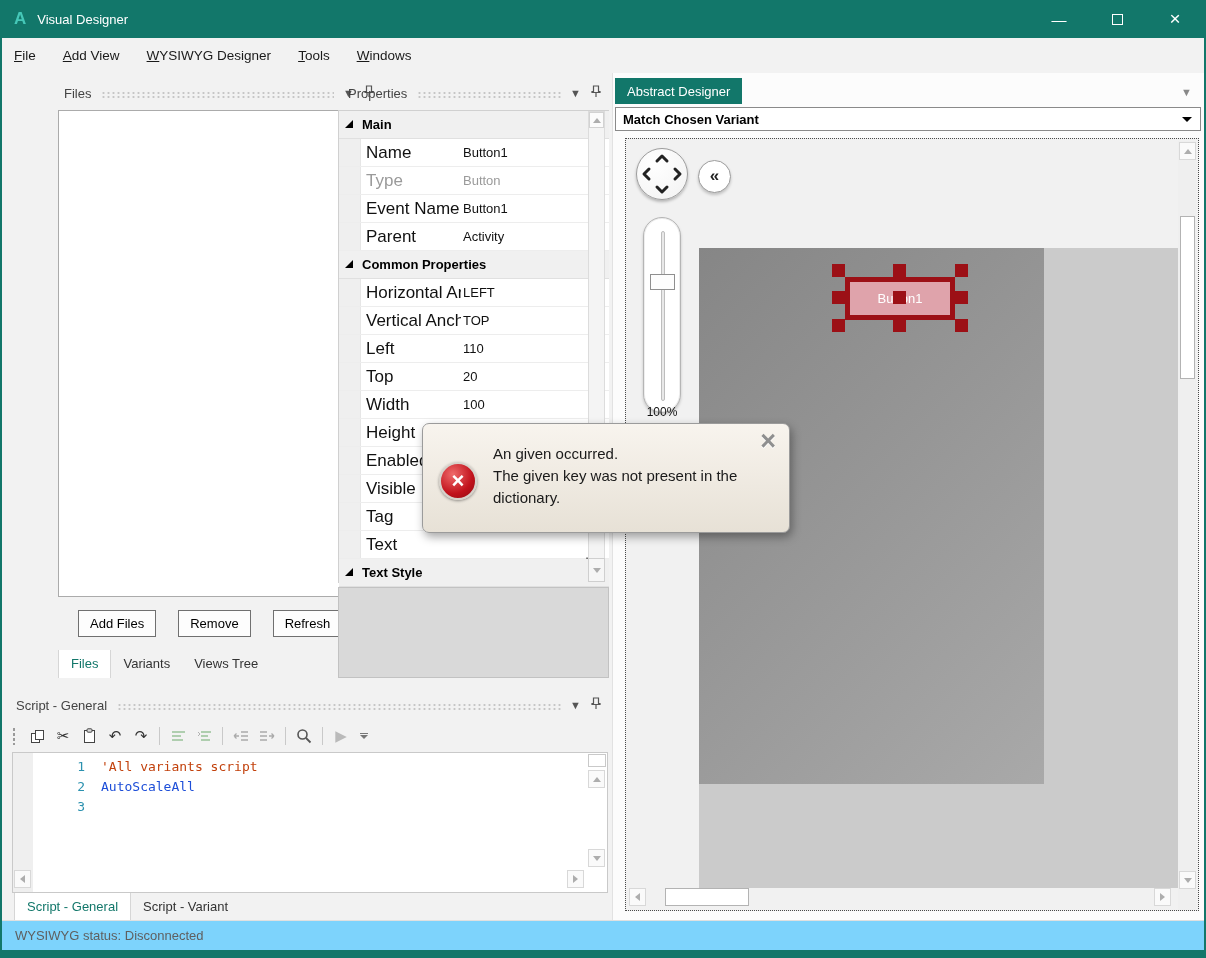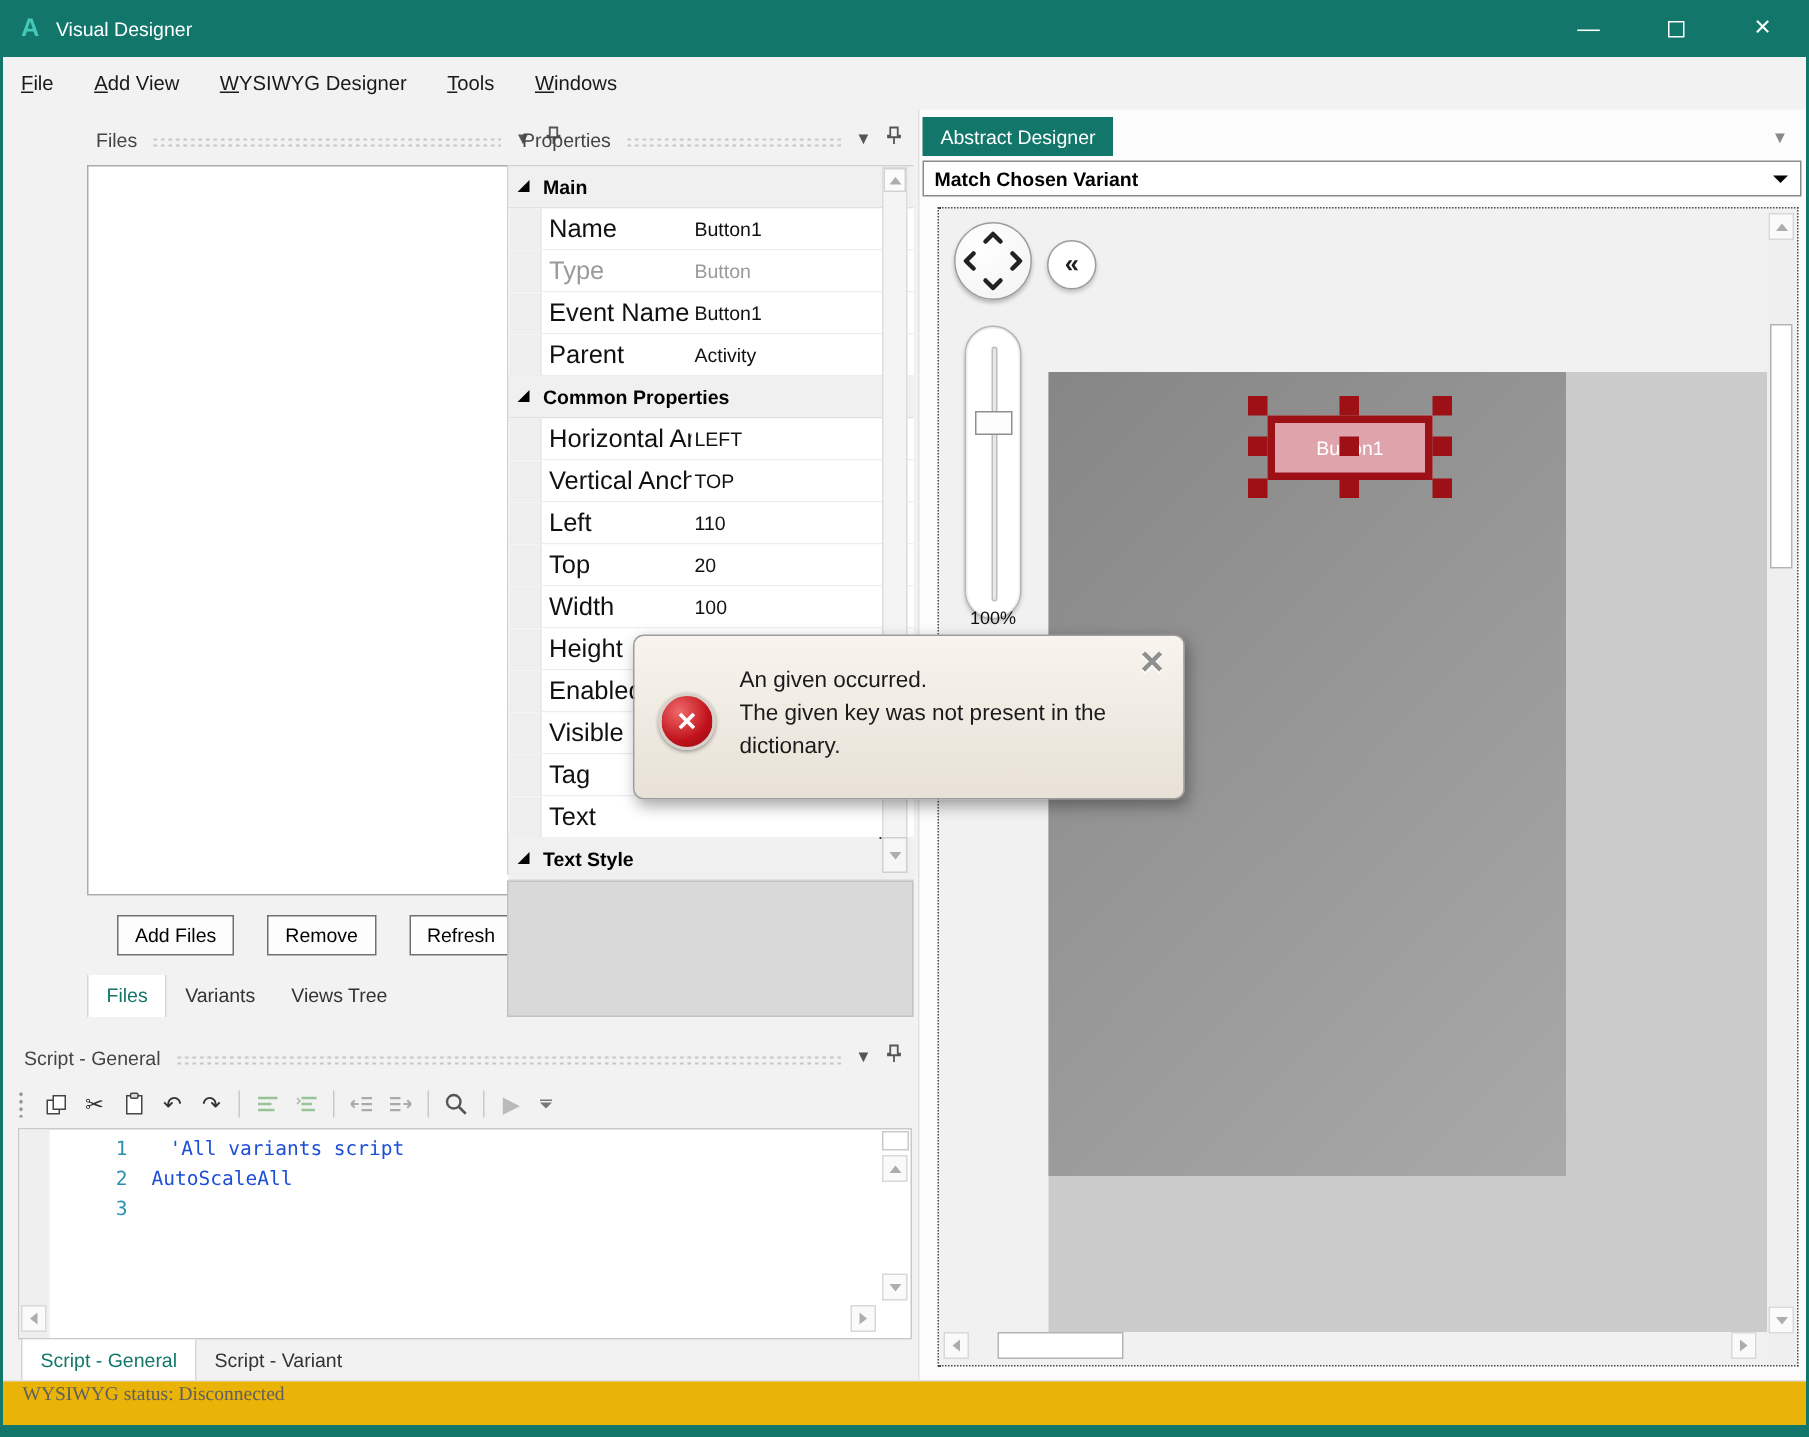--- a/index.html
+++ b/index.html
@@ -70,32 +70,32 @@
   .tb-overflow { display:flex; flex-direction:column; align-items:center; margin-left:6px; color:#777; }
   .tb-overflow .bar { width:8px; height:1.5px; background:#777; margin-bottom:1px; }
   .tb-overflow .arr { width:0;height:0;border-left:4px solid transparent;border-right:4px solid transparent;border-top:4px solid #777; }
 
   .editor { position:absolute; left:10px; top:66px; width:596px; height:141px; background:#fff; border:1px solid #c9c9c9; display:flex; }
   .ed-margin { width:20px; background:#efefef; }
   .ed-gutter { width:68px; padding-top:4px; }
   .ed-code { flex:1; padding-top:4px; }
   .ed-line { height:20px; line-height:20px; font-family:"DejaVu Sans Mono", monospace; font-size:13px; }
   .ed-gutter .ed-line { text-align:right; padding-right:16px; color:#2b91af; }
-  .tok-comment { color:#1d4ed8;margin-left:12px; }
+  .tok-comment { color:#c2410c; }
   .tok-ident { color:#1d4ed8; }
   .ed-box { position:absolute; right:1px; top:1px; width:18px; height:13px; background:#fff; border:1px solid #c9c9c9; }
   .ed-up { position:absolute; right:2px; top:17px; }
   .ed-down { position:absolute; right:2px; top:96px; }
   .ed-right { position:absolute; right:23px; top:117px; }
   .ed-left { position:absolute; left:1px; top:117px; }
   .sb-sq { width:17px; height:18px; background:#fafafa; border:1px solid #d8d8d8; color:#b9b9b9; font-size:8px; display:flex; align-items:center; justify-content:center; }
   .script-tabs { position:absolute; left:12px; top:207px; display:flex; }
 
   
-  .statusbar { position:absolute; left:0; top:920px; width:1202px; height:30px; background:#eab308; border-top:1px solid #e0e0e0; display:flex; align-items:flex-start;font-family:Liberation Serif, serif; }
+  .statusbar { position:absolute; left:0; top:920px; width:1202px; height:30px; background:#7dd3fc; border-top:1px solid #e0e0e0; display:flex; align-items:center; }
   .status-text { font-size:13px; color:#5f5f5f; margin-left:13px; }
 
   
   .designer { position:absolute; left:610px; top:73px; width:592px; height:847px; background:#fcfcfc; border-left:1px solid #e2e2e2; }
   .ad-tab { position:absolute; left:2px; top:5px; height:26px; padding:0 12px; background:#12776a; color:#fff; font-size:13px; display:flex; align-items:center; }
   .ad-caret { position:absolute; right:12px; top:13px; color:#888; font-size:11px; }
   .ad-combo { position:absolute; left:2px; top:34px; width:586px; height:24px; background:#fff; border:1px solid #8a8a8a; display:flex; align-items:center; }
   .ad-combo-text { font-size:13px; color:#000; margin-left:7px; flex:1;font-weight:bold; }
   .ad-combo-caret { width:0;height:0;border-left:5px solid transparent;border-right:5px solid transparent;border-top:5px solid #000; margin-right:8px; }
   .viewport { position:absolute; left:12px; top:65px; width:574px; height:773px; background:#f1f1f1; border:1px dotted #4a4a4a; overflow:hidden; }

